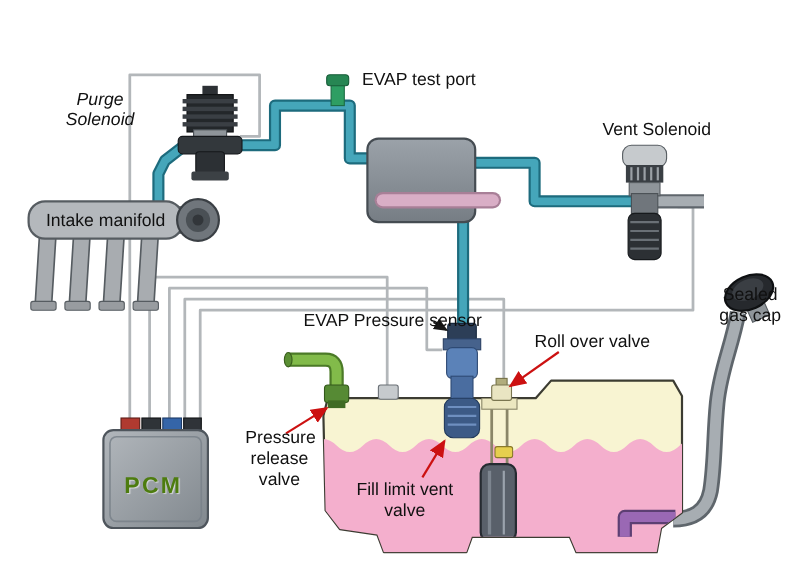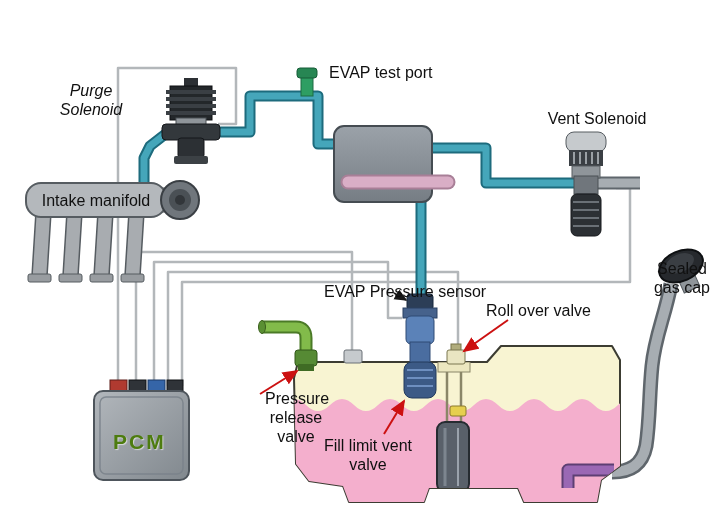--- a/index.html
+++ b/index.html
@@ -192,19 +192,19 @@
     <path class="redline" marker-end="url(#mr)" d="M260 394 L297 371"></path>
     <path class="redline" marker-end="url(#mr)" d="M384 434 L404 401"></path>
   </g>
 </svg>
 
 <div class="lbl" style="left:55px;top:82px;width:72px;font-style:italic;">Purge Solenoid</div>
 <div class="lbl nowrap" style="left:329px;top:64px;">EVAP test port</div>
 <div class="lbl" style="left:545px;top:110px;width:104px;">Vent Solenoid</div>
 <div class="lbl" style="left:41px;top:192px;width:110px;">Intake manifold</div>
 <div class="lbl" style="left:646px;top:216px;width:72px;margin-top:44px;">Sealed gas cap</div>
-<div class="lbl nowrap" style="left:276px;top:283px;margin-left:48px;">EVAP Pressure sensor</div>
+<div class="lbl nowrap" style="left:276px;top:283px;">EVAP Pressure sensor</div>
 <div class="lbl nowrap" style="left:486px;top:302px;">Roll over valve</div>
-<div class="lbl" style="left:223px;top:390px;width:62px;margin-left:42px;">Pressure release valve</div>
+<div class="lbl" style="left:223px;top:390px;width:62px;">Pressure release valve</div>
 <div class="lbl" style="left:318px;top:437px;width:100px;">Fill limit vent valve</div>
 <div class="pcm-text" style="left:96px;top:430px;width:92px;">PCM</div>
 
 </div>
 
 </body></html>

